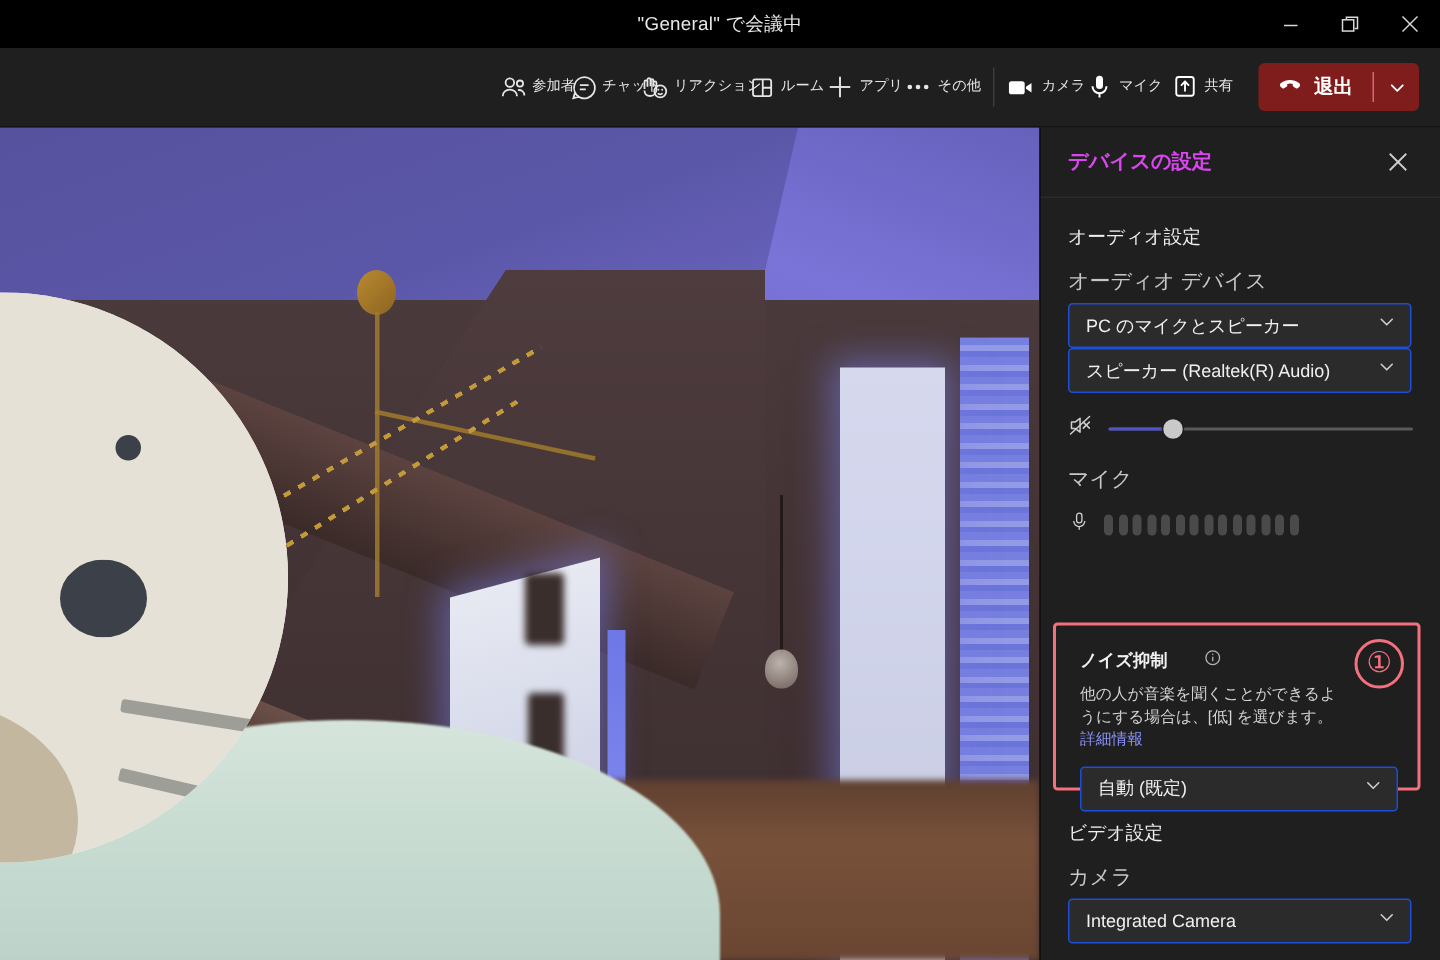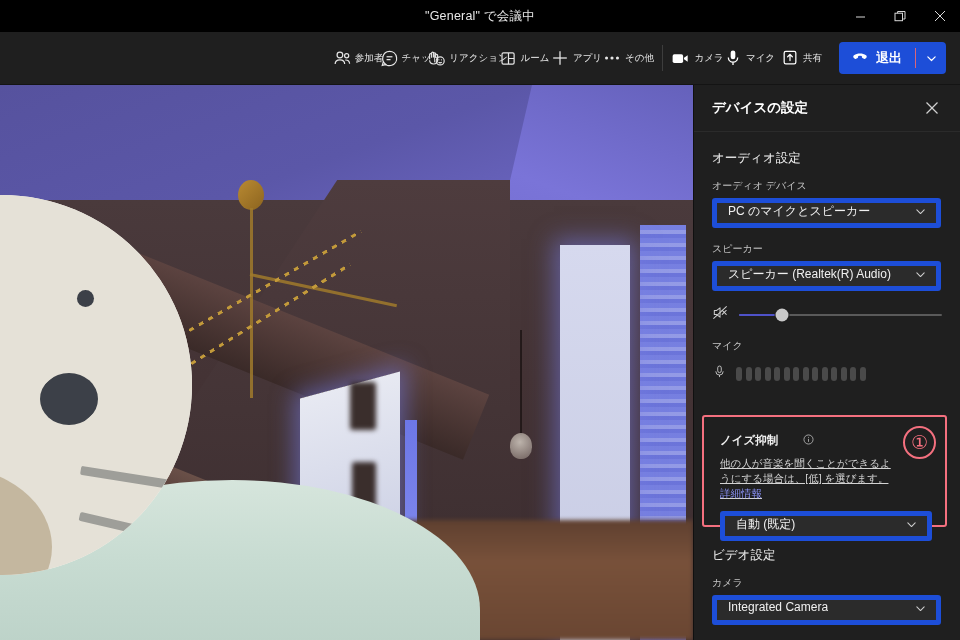--- a/index.html
+++ b/index.html
@@ -38,21 +38,21 @@
     width:48px; height:50px; display:flex; flex-direction:row;
     align-items:center; justify-content:center; gap:3px; cursor:pointer;
     border-radius:4px; margin:0 2px;
   }
   .tool-ic { height:20px; display:flex; align-items:center; justify-content:center; }
   .tool-lb { font-size:9.5px; color:#e6e6e6; white-space:nowrap; line-height:1; }
   .tb-divider { width:1px; height:26px; background:#3d3d3d; margin:0 8px; }
 
   .leave-btn {
     display:flex; align-items:center; height:32px;
-    background:#1d4ed8; border-radius:4px; margin-left:12px; margin-right:14px;
+    background:#7f1d1d; border-radius:4px; margin-left:12px; margin-right:14px;
     overflow:hidden; cursor:pointer;
   }
   .leave-main {
     display:flex; align-items:center; gap:7px; padding:0 13px 0 12px; height:32px;
   }
   .leave-lb { font-size:13px; font-weight:600; color:#fff; }
   .leave-sep { width:1px; height:20px; background:#d9657a; }
   .leave-caret {
     width:30px; height:32px; display:flex; align-items:center; justify-content:center;
   }
@@ -182,32 +182,32 @@
 
   
   .panel {
     position:absolute; top:85px; right:0; width:267px; height:555px;
     background:#1f1f1f; border-left:1px solid #101010;
   }
   .panel-head {
     height:47px; display:flex; align-items:center; justify-content:space-between;
     padding:0 14px 0 18px; border-bottom:1px solid #2b2b2b;
   }
-  .panel-title { font-size:13.5px; font-weight:700; color:#ffffff; }
+  .panel-title { font-size:13.5px; font-weight:700; color:#d946ef; }
   .panel-close {
     width:28px; height:28px; display:flex; align-items:center; justify-content:center;
     border-radius:4px; cursor:pointer; color:#d0d0d0;
   }
   .panel-body { padding:18px 18px 0 18px; }
   .sec-title { font-size:12.5px; font-weight:400; color:#f0f0f0; margin-bottom:12px; }
-  .field-label { font-size:10px; color:#c7c7c7; margin-bottom:5px; }
+  .field-label { font-size:14px; color:#c7c7c7; margin-bottom:5px; }
   .select {
     position:relative; width:229px; height:30px; background:#2b2b2b;
-    border-radius:3px; display:flex; align-items:flex-start; padding:0 26px 0 11px;
-    cursor:pointer; border:5px solid #1d4ed8;
+    border-radius:3px; display:flex; align-items:center; padding:0 26px 0 11px;
+    cursor:pointer; border:1px solid #1d4ed8;
   }
   .select span.val {
     font-size:12px; color:#f0f0f0; white-space:nowrap; overflow:hidden; text-overflow:ellipsis;
   }
   .select .caret { position:absolute; right:9px; top:50%; transform:translateY(-50%); color:#cfcfcf; }
 
   .slider-row { display:flex; align-items:center; gap:10px; margin:13px 0 14px 0; }
   .slider-track {
     position:relative; flex:1; height:2px; background:#5a5a5a; border-radius:1px;
   }
@@ -224,21 +224,21 @@
   .mic-bar { width:6px; height:14px; border-radius:3px; background:#4a4a4a; }
 
   .noise-box {
     position:absolute; left:8px; top:330px; width:245px; height:112px;
     border:2px solid #f4707f; border-radius:3px;
   }
   .noise-inner { padding:14px 15px 0 16px; }
   .noise-head { display:flex; align-items:center; gap:25px; margin-bottom:7px; }
   .noise-title { font-size:11.5px; font-weight:700; color:#f0f0f0; }
   .info-ic { color:#b4b4b4; }
-  .noise-desc { font-size:10.5px; line-height:1.45; color:#d3d3d3; width:178px; margin-bottom:9px;text-decoration:underline; }
+  .noise-desc { font-size:10.5px; line-height:1.45; color:#d3d3d3; width:178px; margin-bottom:9px; }
   .noise-link { color:#8a91f5; text-decoration:none; }
   .noise-select { width:212px; }
   .circ-num {
     position:absolute; right:9px; top:9px; width:33px; height:33px;
     border:2px solid #f4707f; border-radius:50%;
     display:flex; align-items:center; justify-content:center;
     font-size:19px; color:#f4707f; line-height:1;
   }
   .video-sec { position:absolute; left:18px; top:462px; }
 </style>
@@ -464,21 +464,20 @@
       <div class="field-label">オーディオ デバイス</div>
       <div class="select">
         <span class="val">PC のマイクとスピーカー</span>
         <span class="caret">
           <svg width="13" height="13" viewBox="0 0 16 16" fill="none" stroke="currentColor" stroke-width="1.3">
               <path d="M3.5 6 8 10.5 12.5 6" stroke-linecap="round" stroke-linejoin="round"></path>
             </svg>
         </span>
       </div>
 
-      <div class="field-label" style="margin-top:14px">スピーカー</div>
       <div class="select">
         <span class="val">スピーカー (Realtek(R) Audio)</span>
         <span class="caret">
           <svg width="13" height="13" viewBox="0 0 16 16" fill="none" stroke="currentColor" stroke-width="1.3">
               <path d="M3.5 6 8 10.5 12.5 6" stroke-linecap="round" stroke-linejoin="round"></path>
             </svg>
         </span>
       </div>
 
       <div class="slider-row">

